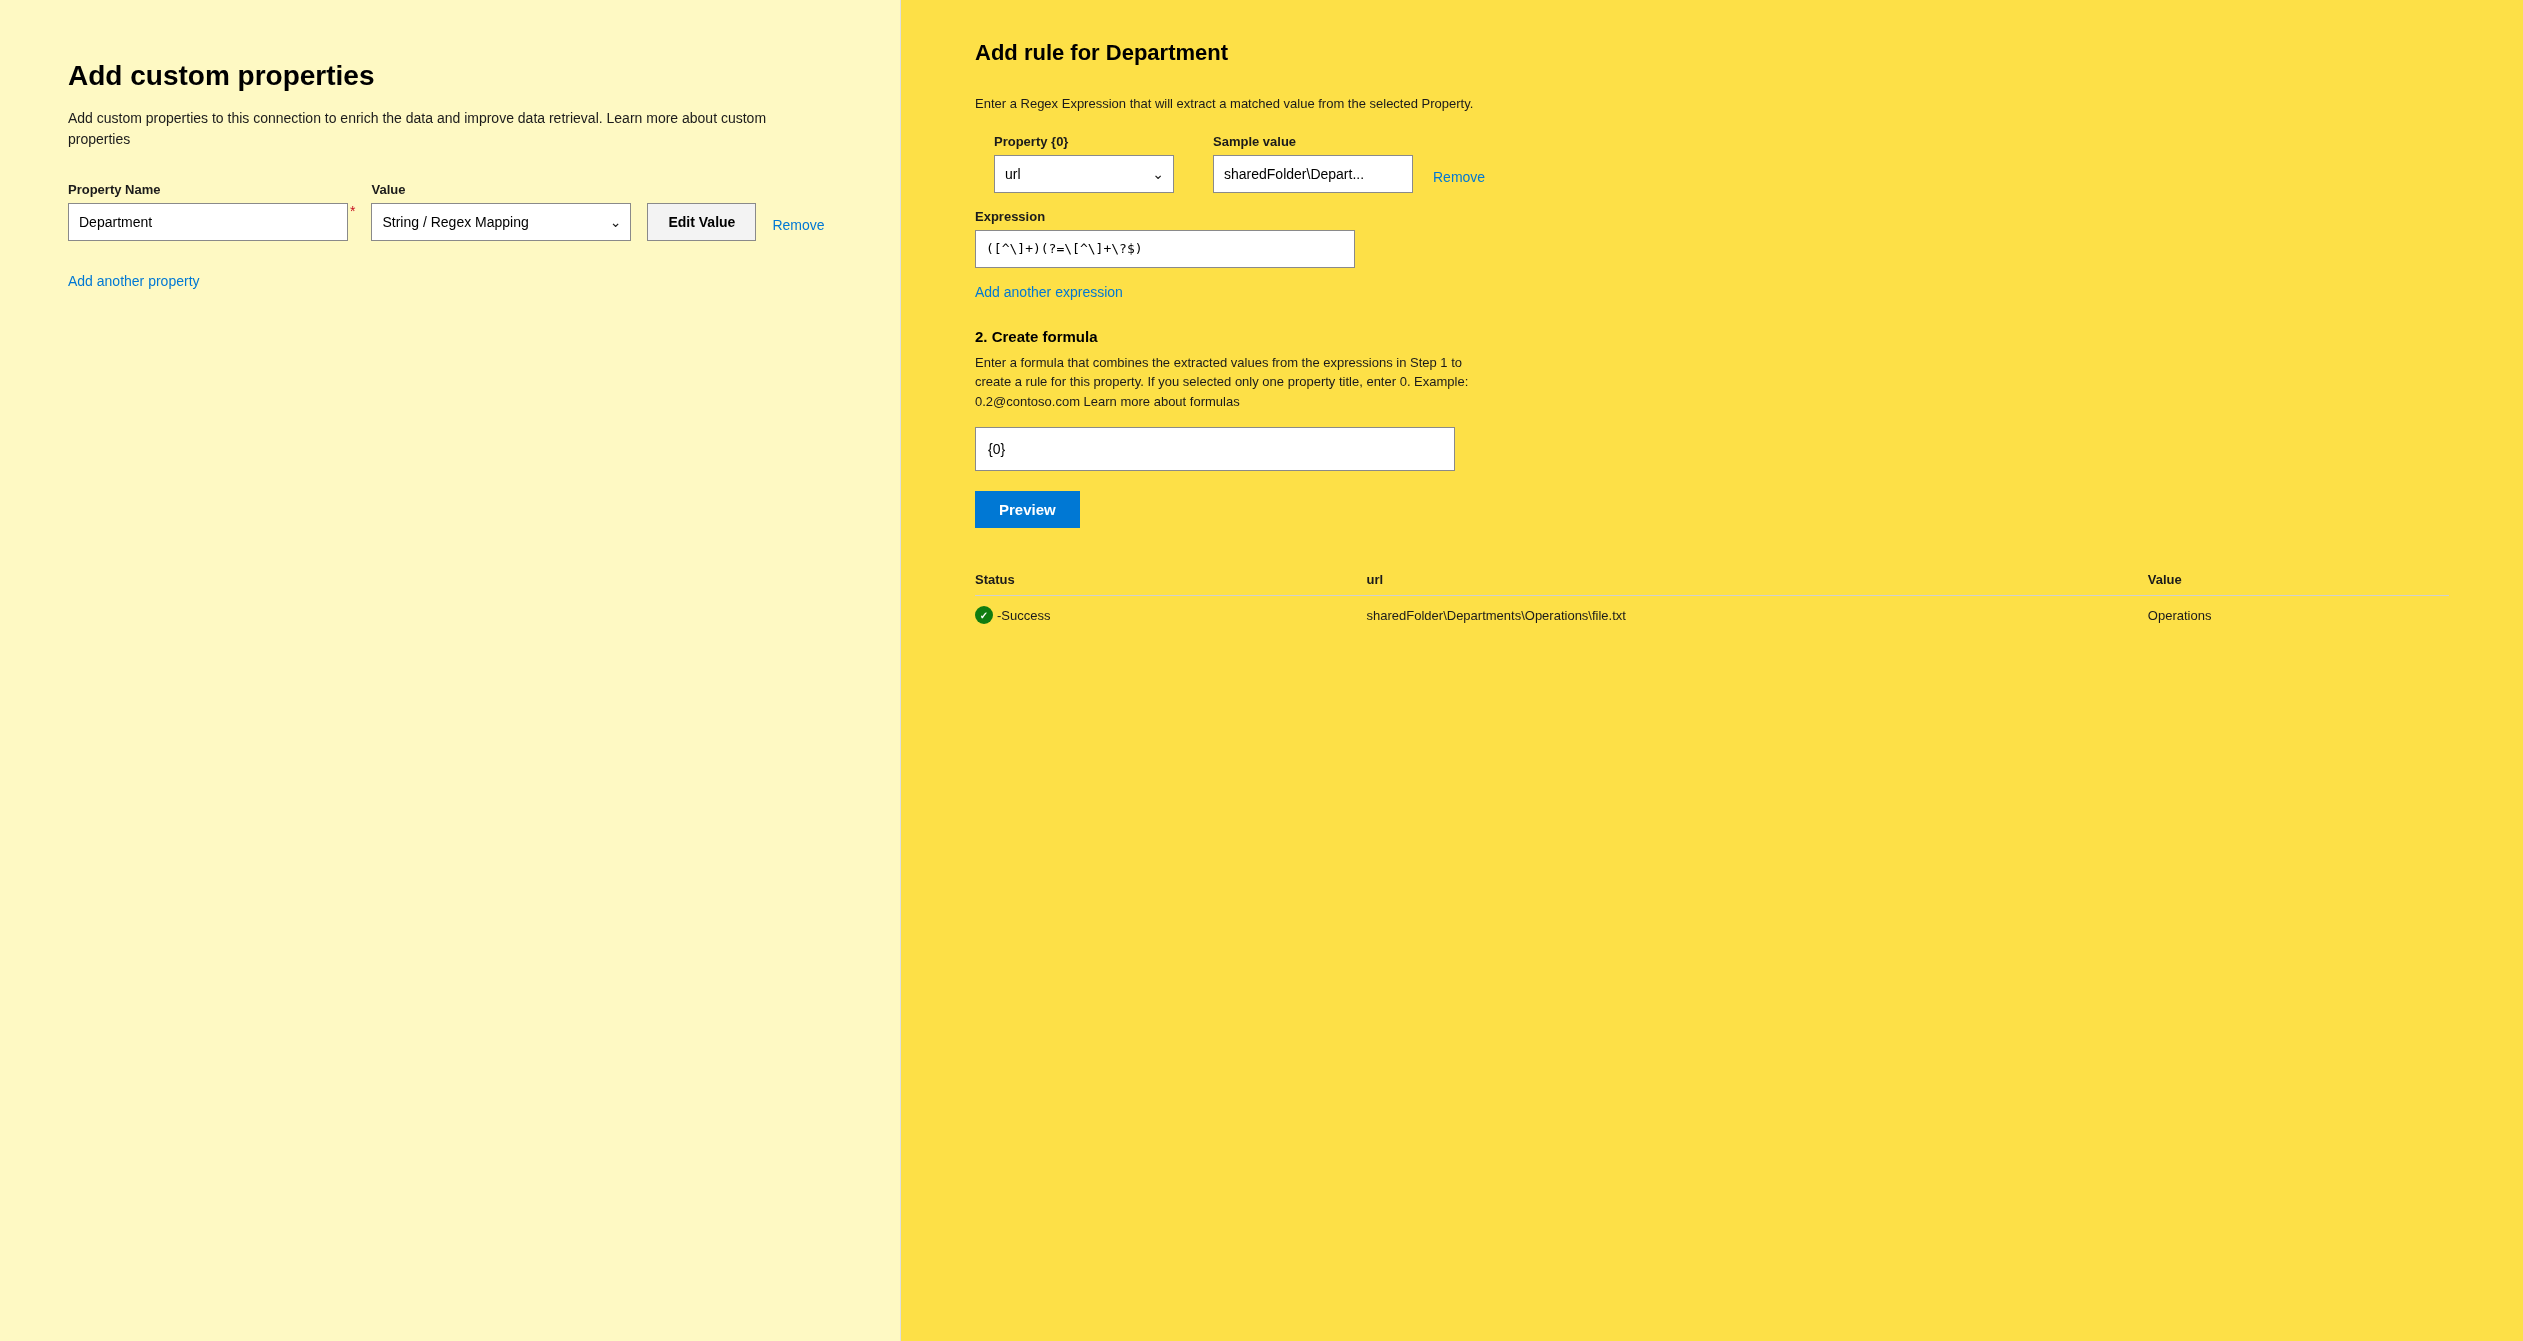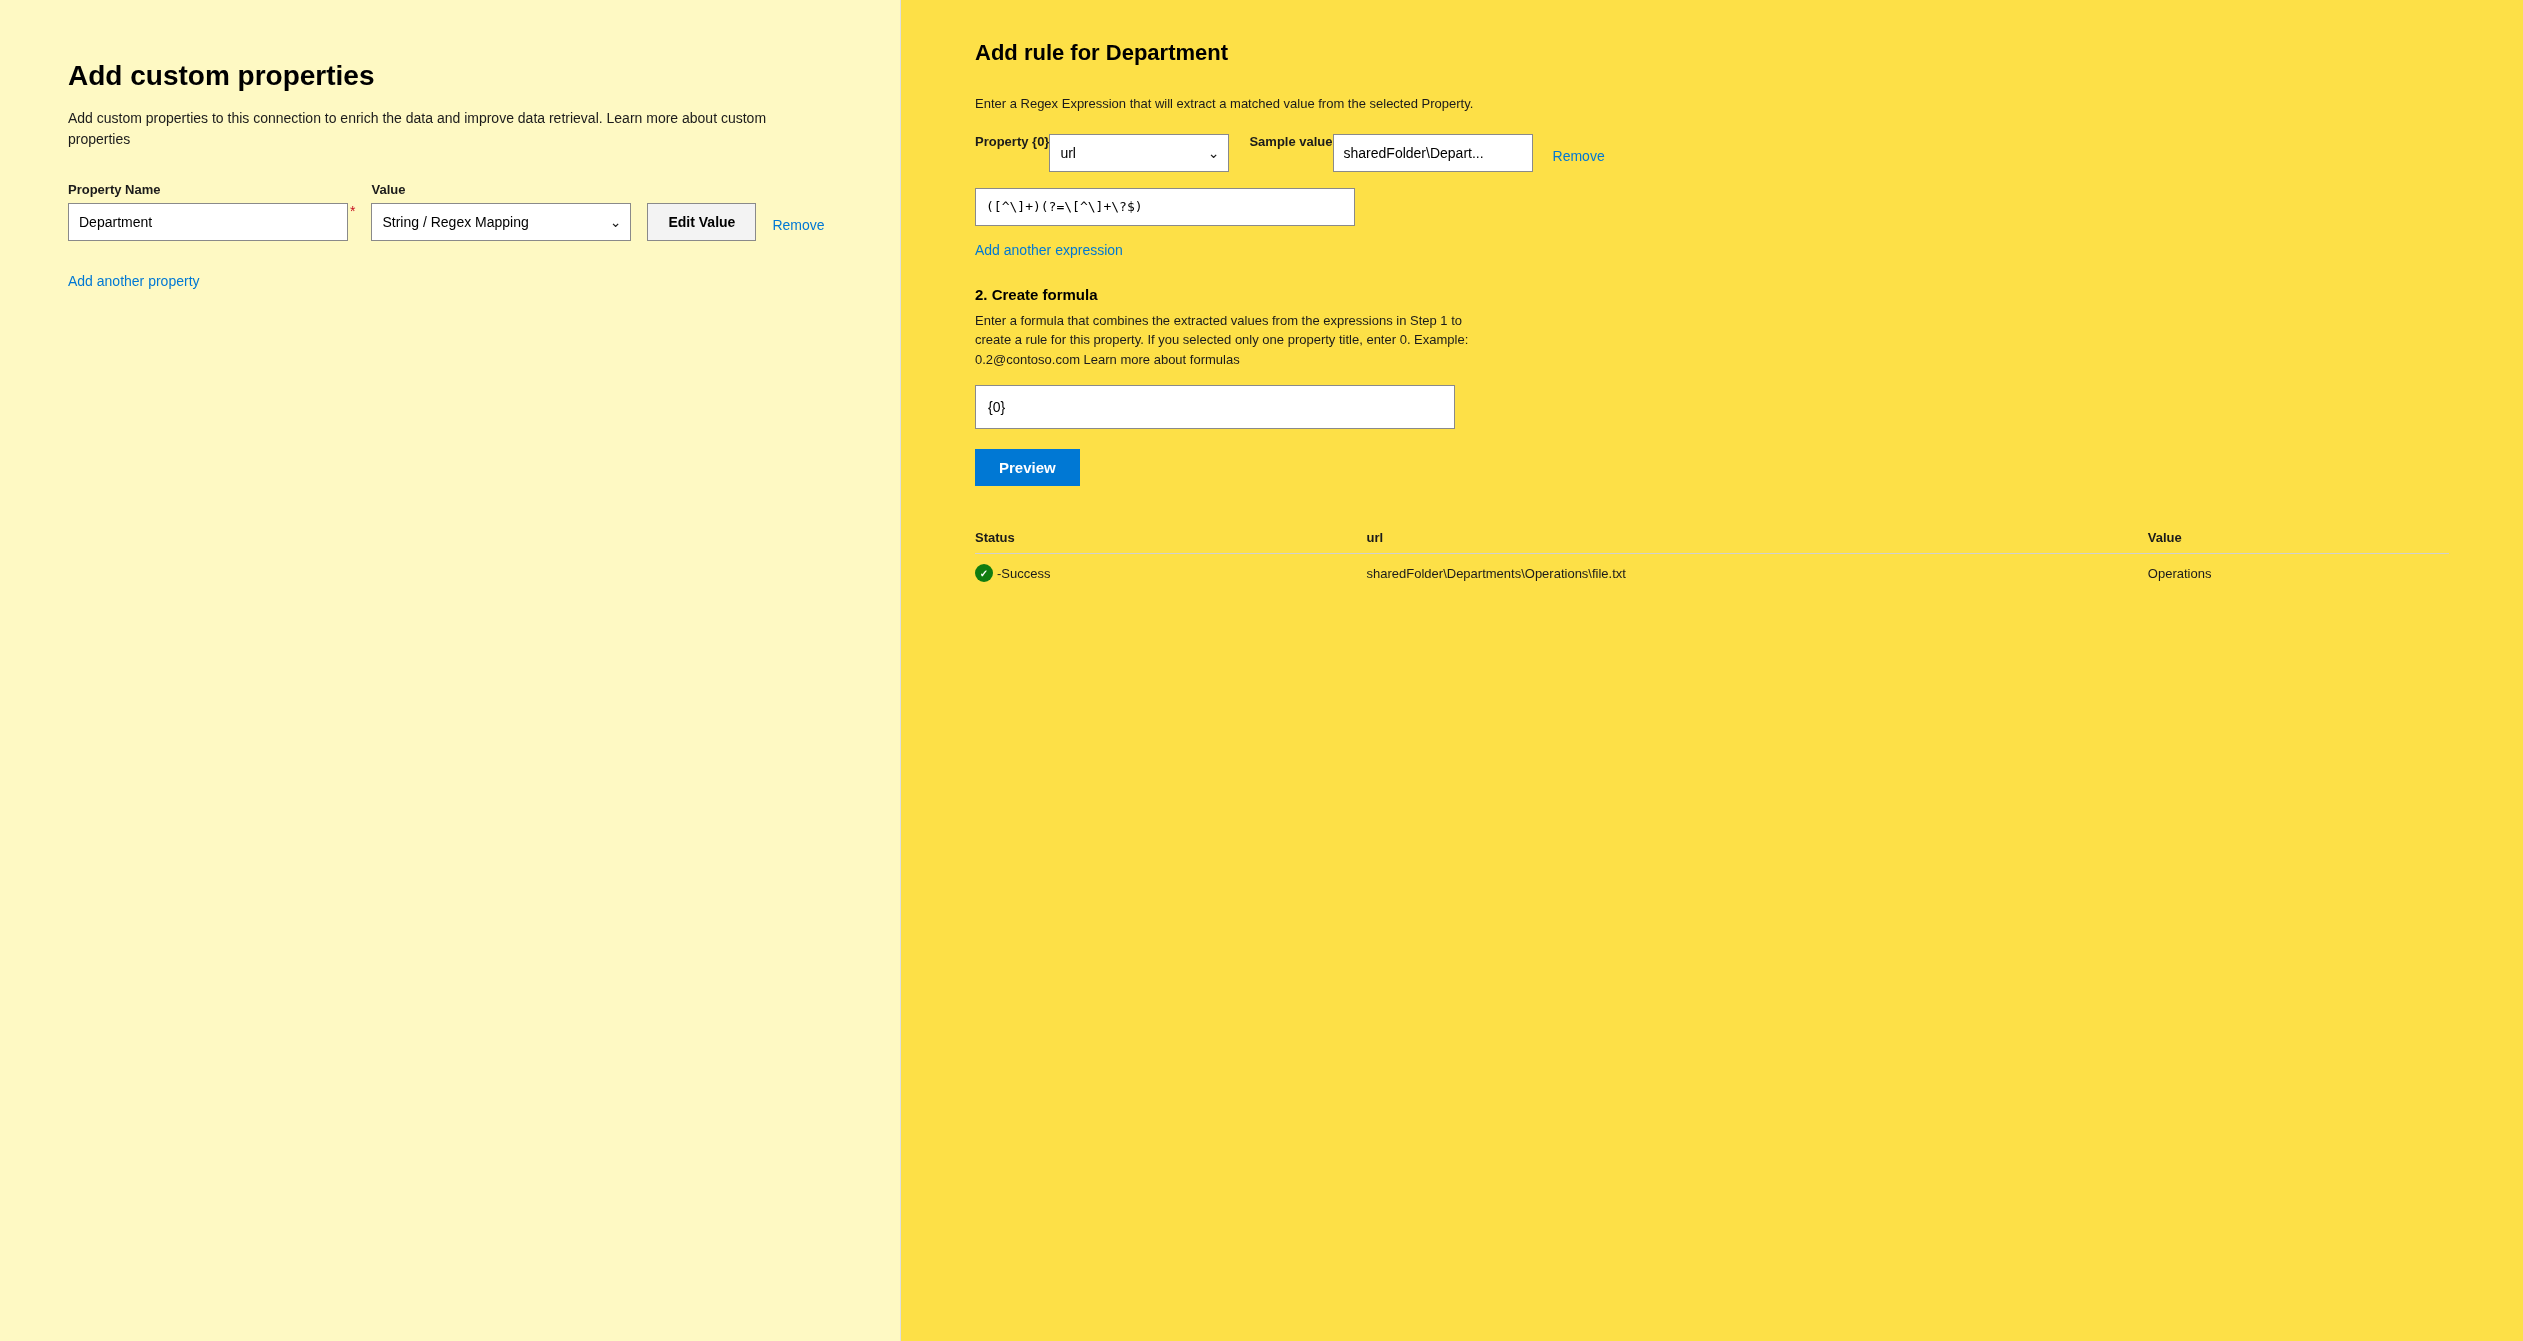--- a/index.html
+++ b/index.html
@@ -167,21 +167,22 @@
 
     .property-row {
       display: flex;
       gap: 20px;
       margin-bottom: 16px;
       align-items: flex-end;
     }
 
     .property-group {
       display: flex;
-      flex-direction: row;
+      flex-direction: column;
+      margin-left: 19px;
     }
 
     .property-group label {
       font-size: 13px;
       font-weight: 600;
       margin-bottom: 6px;
       color: #1b1b1b;
     }
 
     .property-group select {
@@ -402,20 +403,21 @@
 
     <div class="property-group">
       <label>Sample value</label>
       <input type="text" class="sample-value-input" value="sharedFolder\Depart..." style="">
     </div>
 
     <a class="remove-link" href="#" style="padding-bottom:8px;">Remove</a>
   </div>
 
   <div>
+    <div class="expression-label">Expression</div>
     <input type="text" class="expression-input" value="([^\]+)(?=\[^\]+\?$)" style="">
   </div>
 
   <a class="add-expression-link" href="#">Add another expression</a>
 
   
   <div class="section-title">2. Create formula</div>
   <div class="formula-desc">Enter a formula that combines the extracted values from the expressions in Step 1 to create a rule for this property. If you selected only one property title, enter 0. Example: 0.2@contoso.com Learn more about formulas</div>
 
   <input type="text" class="formula-input" value="{0}" style="">

